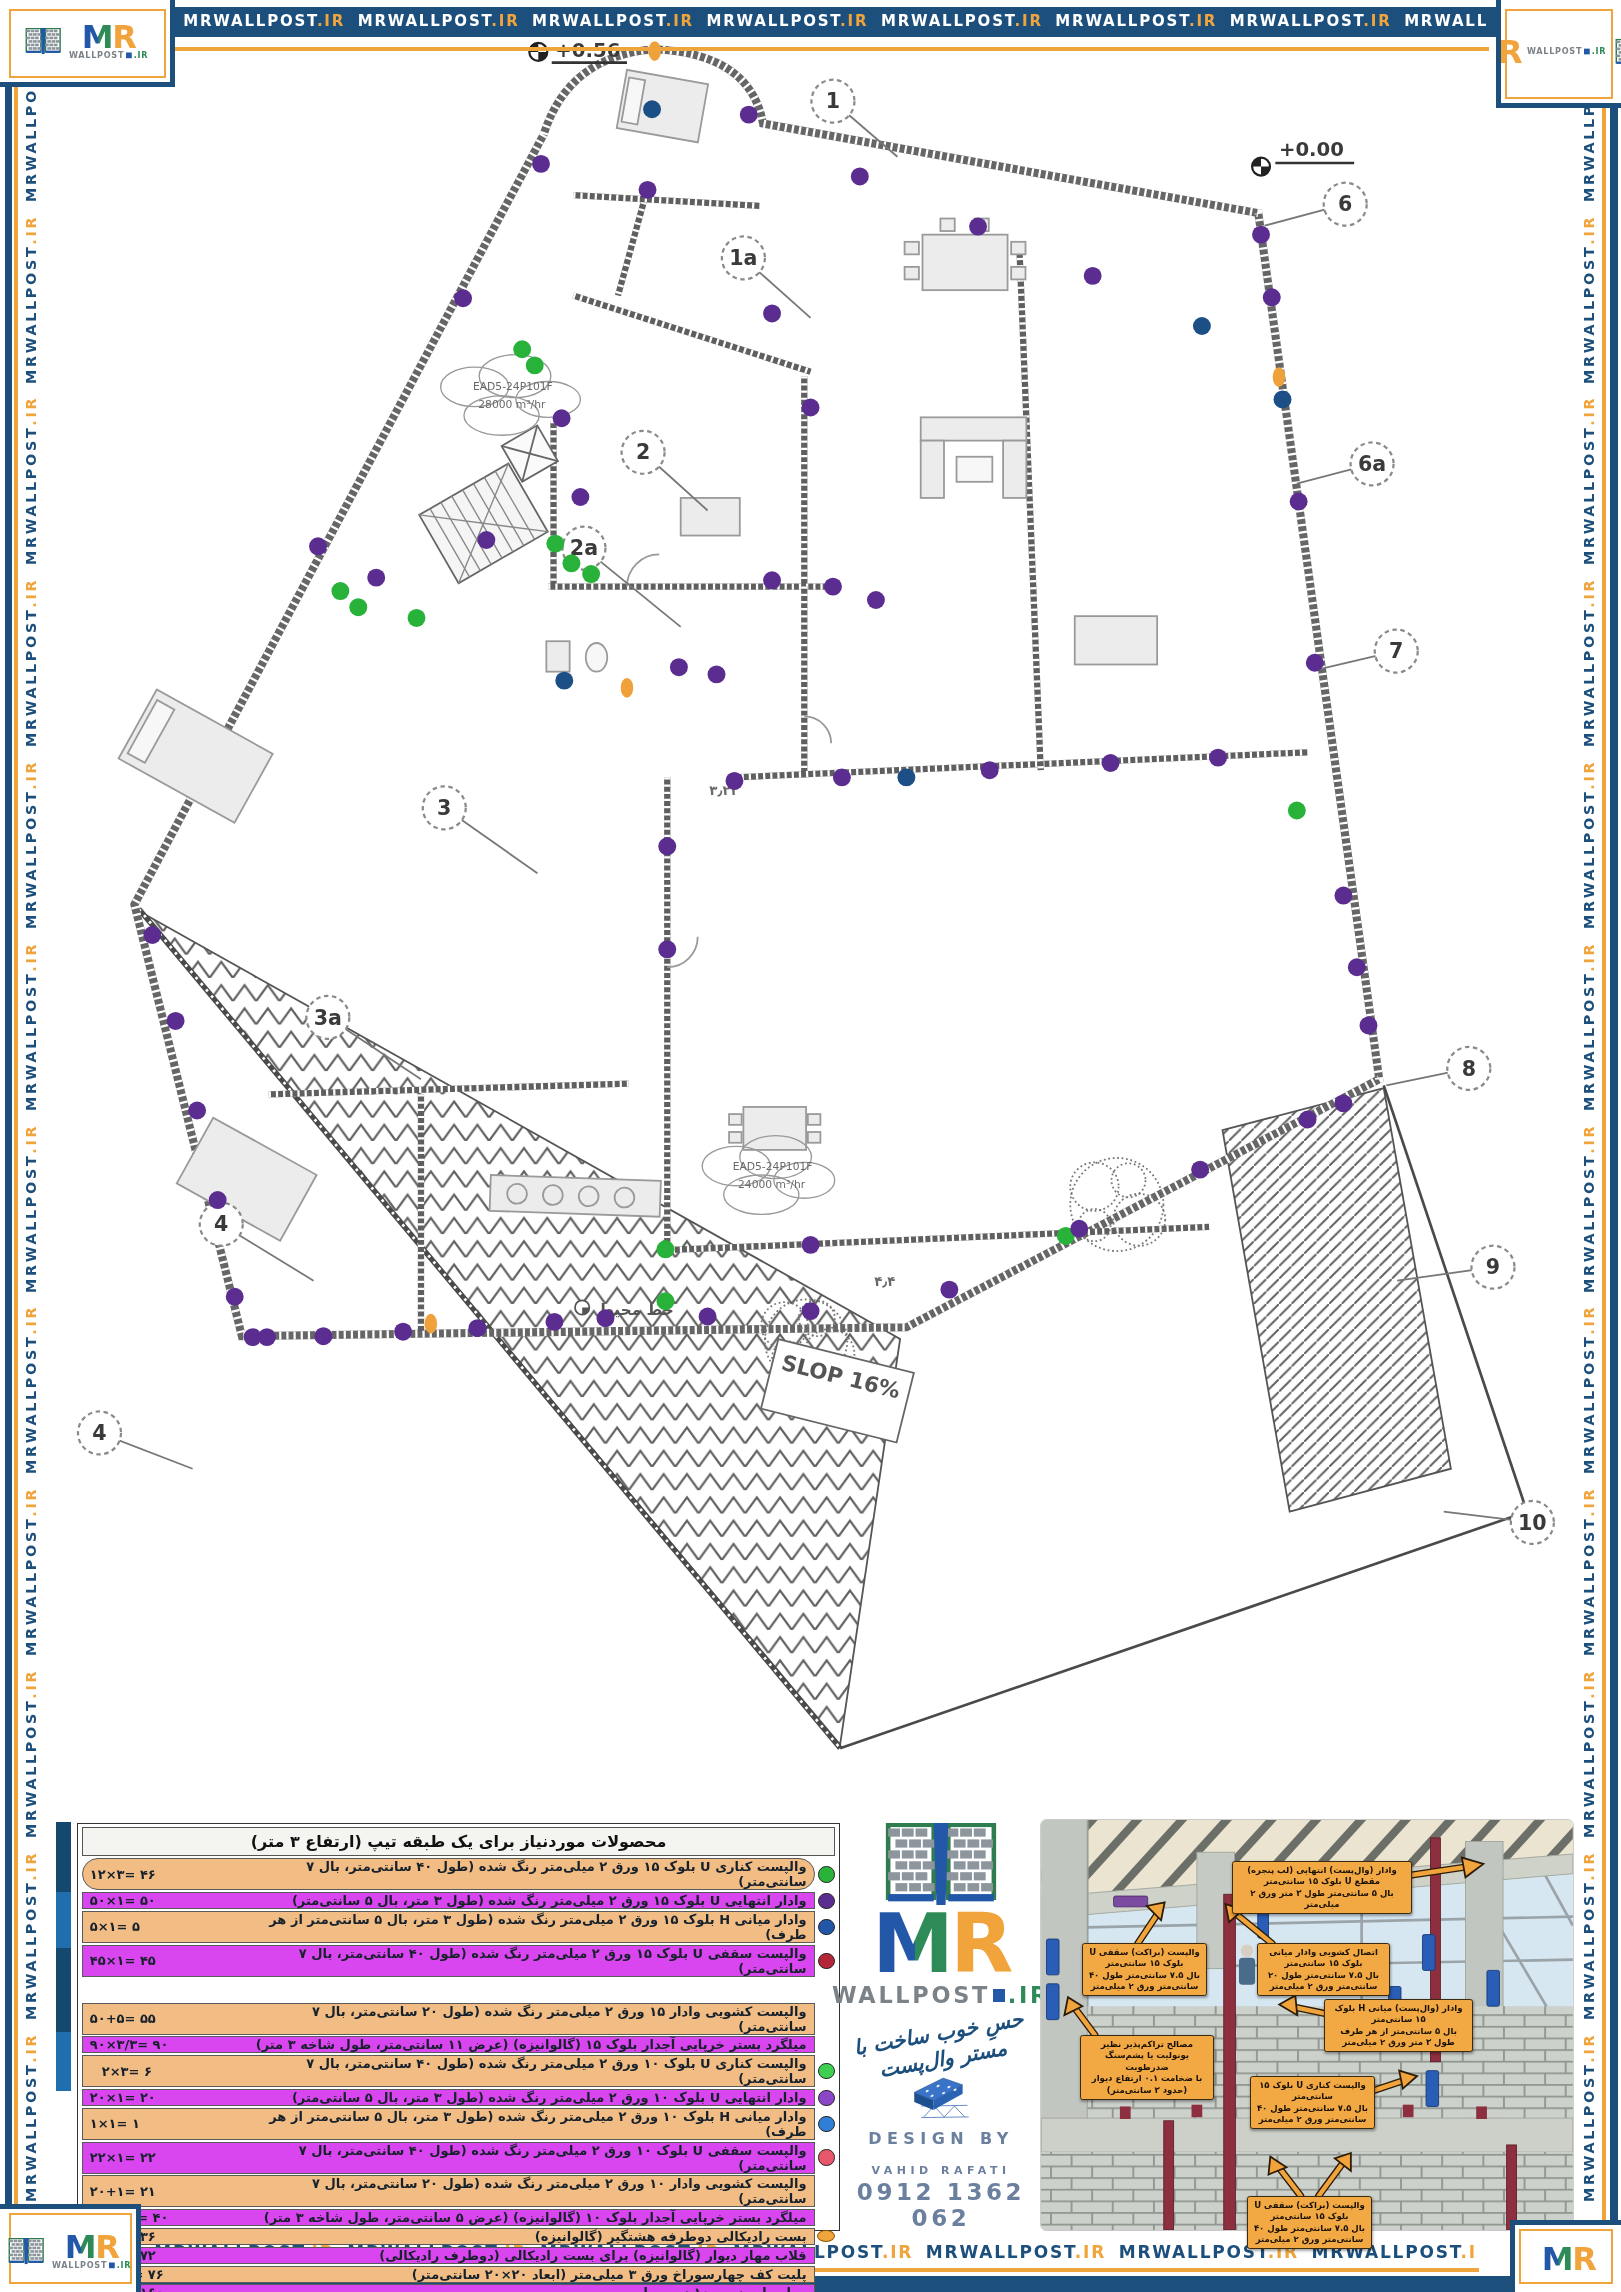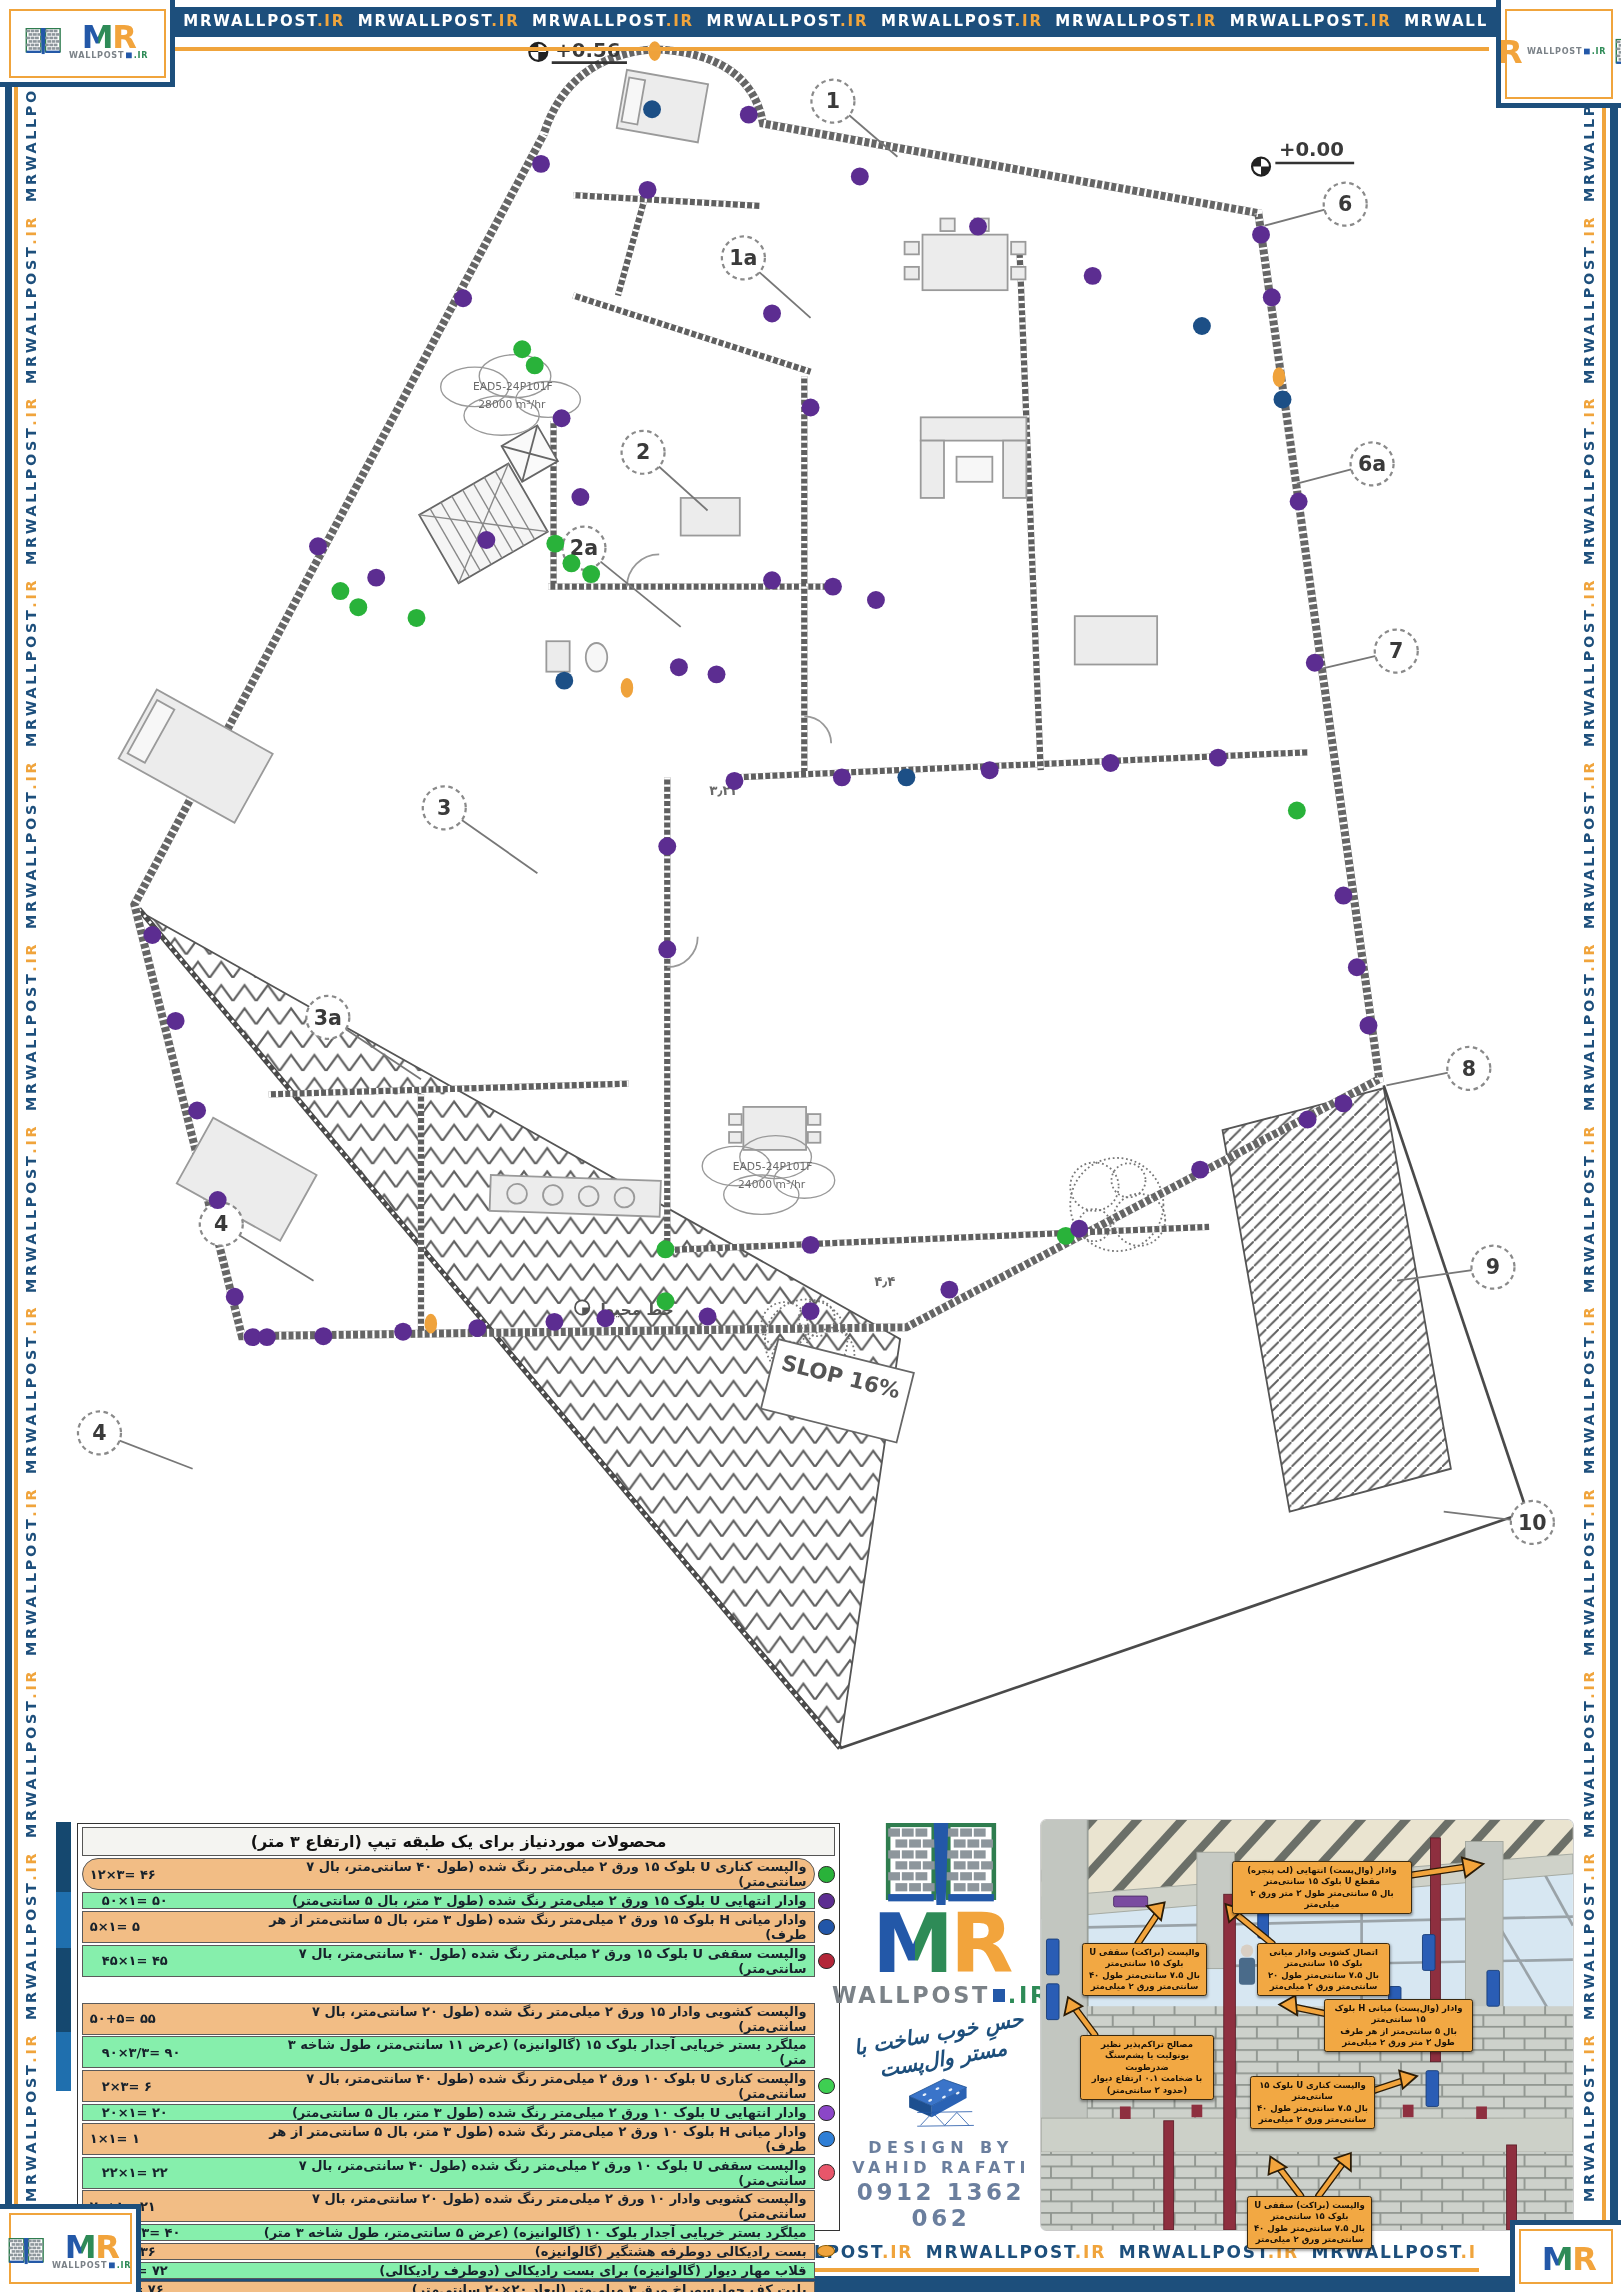--- a/index.html
+++ b/index.html
@@ -54,36 +54,36 @@
   .mrlogo--sm .brick-slot{width:52px;height:32px;}
   .corner .mrlogo{flex-direction:row;gap:7.2px;}
   .corner .mrlogo .col{display:flex;flex-direction:column;align-items:center;}
   
   .legend{left:77px;top:1823px;width:763px;height:408px;border:1.8px solid #333;background:#fff;
           display:flex;flex-direction:column;z-index:4;padding:2.7px 3.6px;box-sizing:border-box;}
   .legend-head{height:29px;line-height:27px;text-align:center;font-weight:bold;font-size:16px;color:#111;
                background:#f4f4f1;border:0.9px solid #555;margin-bottom:2.7px;direction:rtl;}
   .legend-rows{flex:1;display:flex;flex-direction:column;gap:1.8px;}
   .lrow{flex:1;display:flex;align-items:center;border:0.9px solid #5a5a5a;font-weight:bold;font-size:13px;color:#17212b;}
-  .lrow--o{background:#f2bd85;} .lrow--g{background:#86efac;padding-left:12px;}
+  .lrow--o{background:#f2bd85;} .lrow--g{background:#d946ef;}
   .lrow .val{width:152px;padding-left:7.2px;direction:ltr;text-align:left;flex:none;}
   .lrow .desc{flex:1;direction:rtl;text-align:right;padding-right:7.2px;}
   .lrow-wrap{display:flex;align-items:center;gap:3.6px;flex:1;}
   .lmark{width:18px;flex:none;display:flex;align-items:center;justify-content:center;}
   .ldot{width:14.3px;height:14.3px;border-radius:50%;border:1.8px solid #2b2b2b;box-shadow:0 0 0 1.8px #fff;}
   .loval{width:16px;height:9.9px;border-radius:50%;border:1.8px solid #8a5a00;background:#f0a43c;}
   .legend-sidebar{left:56px;top:1822px;width:15px;height:269px;z-index:4;
      background:linear-gradient(#15486f 0 26%,#1f6fae 26% 47%,#15486f 47% 78%,#1f6fae 78%);}
   .brandcol{left:847px;top:1823px;width:188px;height:408px;z-index:4;display:flex;flex-direction:column;
             align-items:center;justify-content:flex-start;}
   .slogan{margin-top:12.5px;transform:rotate(-10deg);direction:rtl;font-style:italic;font-weight:bold;
           font-size:20.6px;color:#1d4f7c;text-align:center;line-height:1.25;}
   .design{margin-top:9px;text-align:center;color:#6b7f9e;font-weight:bold;}
   .design .l1{font-size:16px;letter-spacing:5.4px;}
-  .design .l2{font-size:16px;letter-spacing:4.5px;margin-top:1px;}
+  .design .l2{font-size:11px;letter-spacing:4.5px;margin-top:16px;}
   .design .l3{font-size:23px;letter-spacing:3.6px;margin-top:2px;}
   
   .photo{left:1041px;top:1820px;width:532px;height:410px;border-radius:5.4px;overflow:hidden;z-index:4;
          box-shadow:0 0 0 0.9px #c9c9c9;}
   .callout{position:absolute;background:#f2a843;border:1.8px solid #3a2a10;border-radius:2.7px;
            color:#1a1206;font-weight:bold;font-size:8.5px;line-height:1.35;text-align:center;
            direction:rtl;padding:2.7px 5.4px;box-sizing:border-box;z-index:6;box-shadow:0.9px 1.8px 2.7px rgba(0,0,0,.35);}
   
   #plan-svg{left:0;top:0;z-index:1;}
   .btxt{font-size:23px;font-weight:bold;fill:#3a3a3a;}

